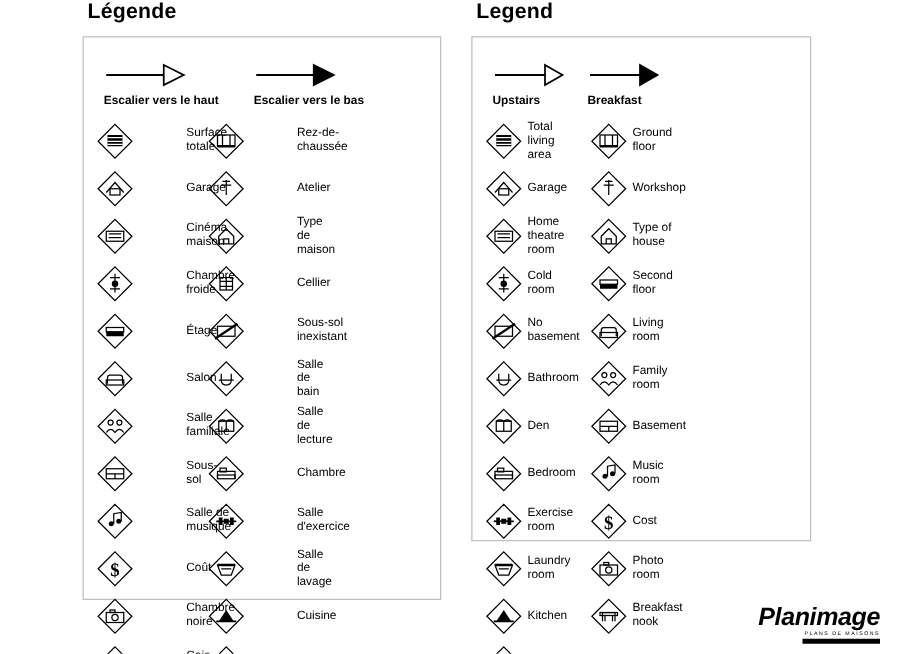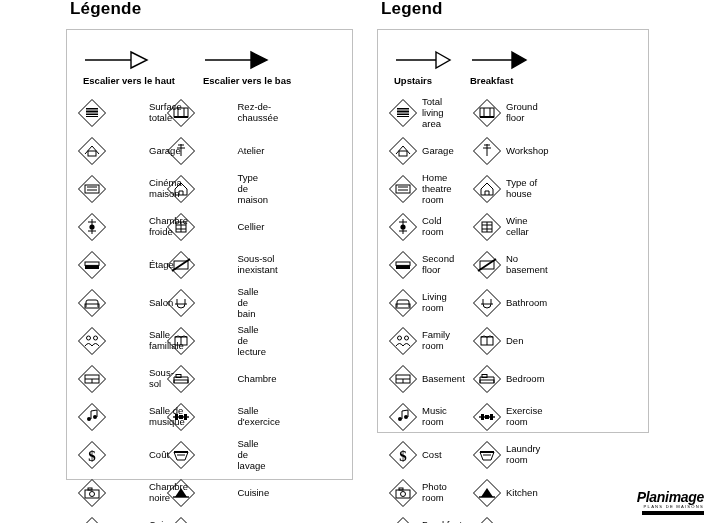--- a/index.html
+++ b/index.html
@@ -95,21 +95,21 @@
   }
 
   
   .logo {
     position: absolute;
     right: 16px;
     bottom: 8px;
     text-align: right;
   }
   .logo-main {
-    font-size: 14px;
+    font-size: 20px;
     font-weight: bold;
     font-style: italic;
     letter-spacing: -0.3px;
     line-height: 1;
     margin-left: 40px;
   }
   .logo-sub {
     font-size: 4.2px;
     letter-spacing: 1.2px;
     margin-top: 1px;
@@ -479,31 +479,20 @@
                 <polygon points="15,1.5 28.5,15 15,28.5 1.5,15" fill="none" stroke="#000" stroke-width="1"></polygon>
                 <path d="M15 7 L15 22 M11 10 L19 10 M11 19 L19 19" stroke="#000" fill="none" stroke-width="1"></path>
                 <circle cx="15" cy="15" r="2.6" fill="#000"></circle>
               </svg></div>
             <div class="lbl">Cold
 room</div>
           </div>
           <div class="item">
             <div class="sym"><svg width="30" height="30" viewBox="0 0 30 30">
                 <polygon points="15,1.5 28.5,15 15,28.5 1.5,15" fill="none" stroke="#000" stroke-width="1"></polygon>
-                <rect x="10" y="10" width="10" height="10" stroke="#000" fill="none" stroke-width="1"></rect>
-                <line x1="10" y1="13" x2="20" y2="13" stroke="#000" fill="none" stroke-width="1"></line>
-                <line x1="10" y1="17" x2="20" y2="17" stroke="#000" fill="none" stroke-width="1"></line>
-                <line x1="15" y1="10" x2="15" y2="20" stroke="#000" fill="none" stroke-width="1"></line>
-              </svg></div>
-            <div class="lbl">Wine
-cellar</div>
-          </div>
-          <div class="item">
-            <div class="sym"><svg width="30" height="30" viewBox="0 0 30 30">
-                <polygon points="15,1.5 28.5,15 15,28.5 1.5,15" fill="none" stroke="#000" stroke-width="1"></polygon>
                 <rect x="8" y="12" width="14" height="7" fill="#000"></rect>
                 <rect x="8" y="12" width="14" height="3.4" fill="#fff" stroke="#000" stroke-width="1"></rect>
               </svg></div>
             <div class="lbl">Second
 floor</div>
           </div>
           <div class="item">
             <div class="sym"><svg width="30" height="30" viewBox="0 0 30 30">
                 <polygon points="15,1.5 28.5,15 15,28.5 1.5,15" fill="none" stroke="#000" stroke-width="1"></polygon>
                 <rect x="8" y="11" width="14" height="8" stroke="#000" fill="none" stroke-width="1"></rect>

